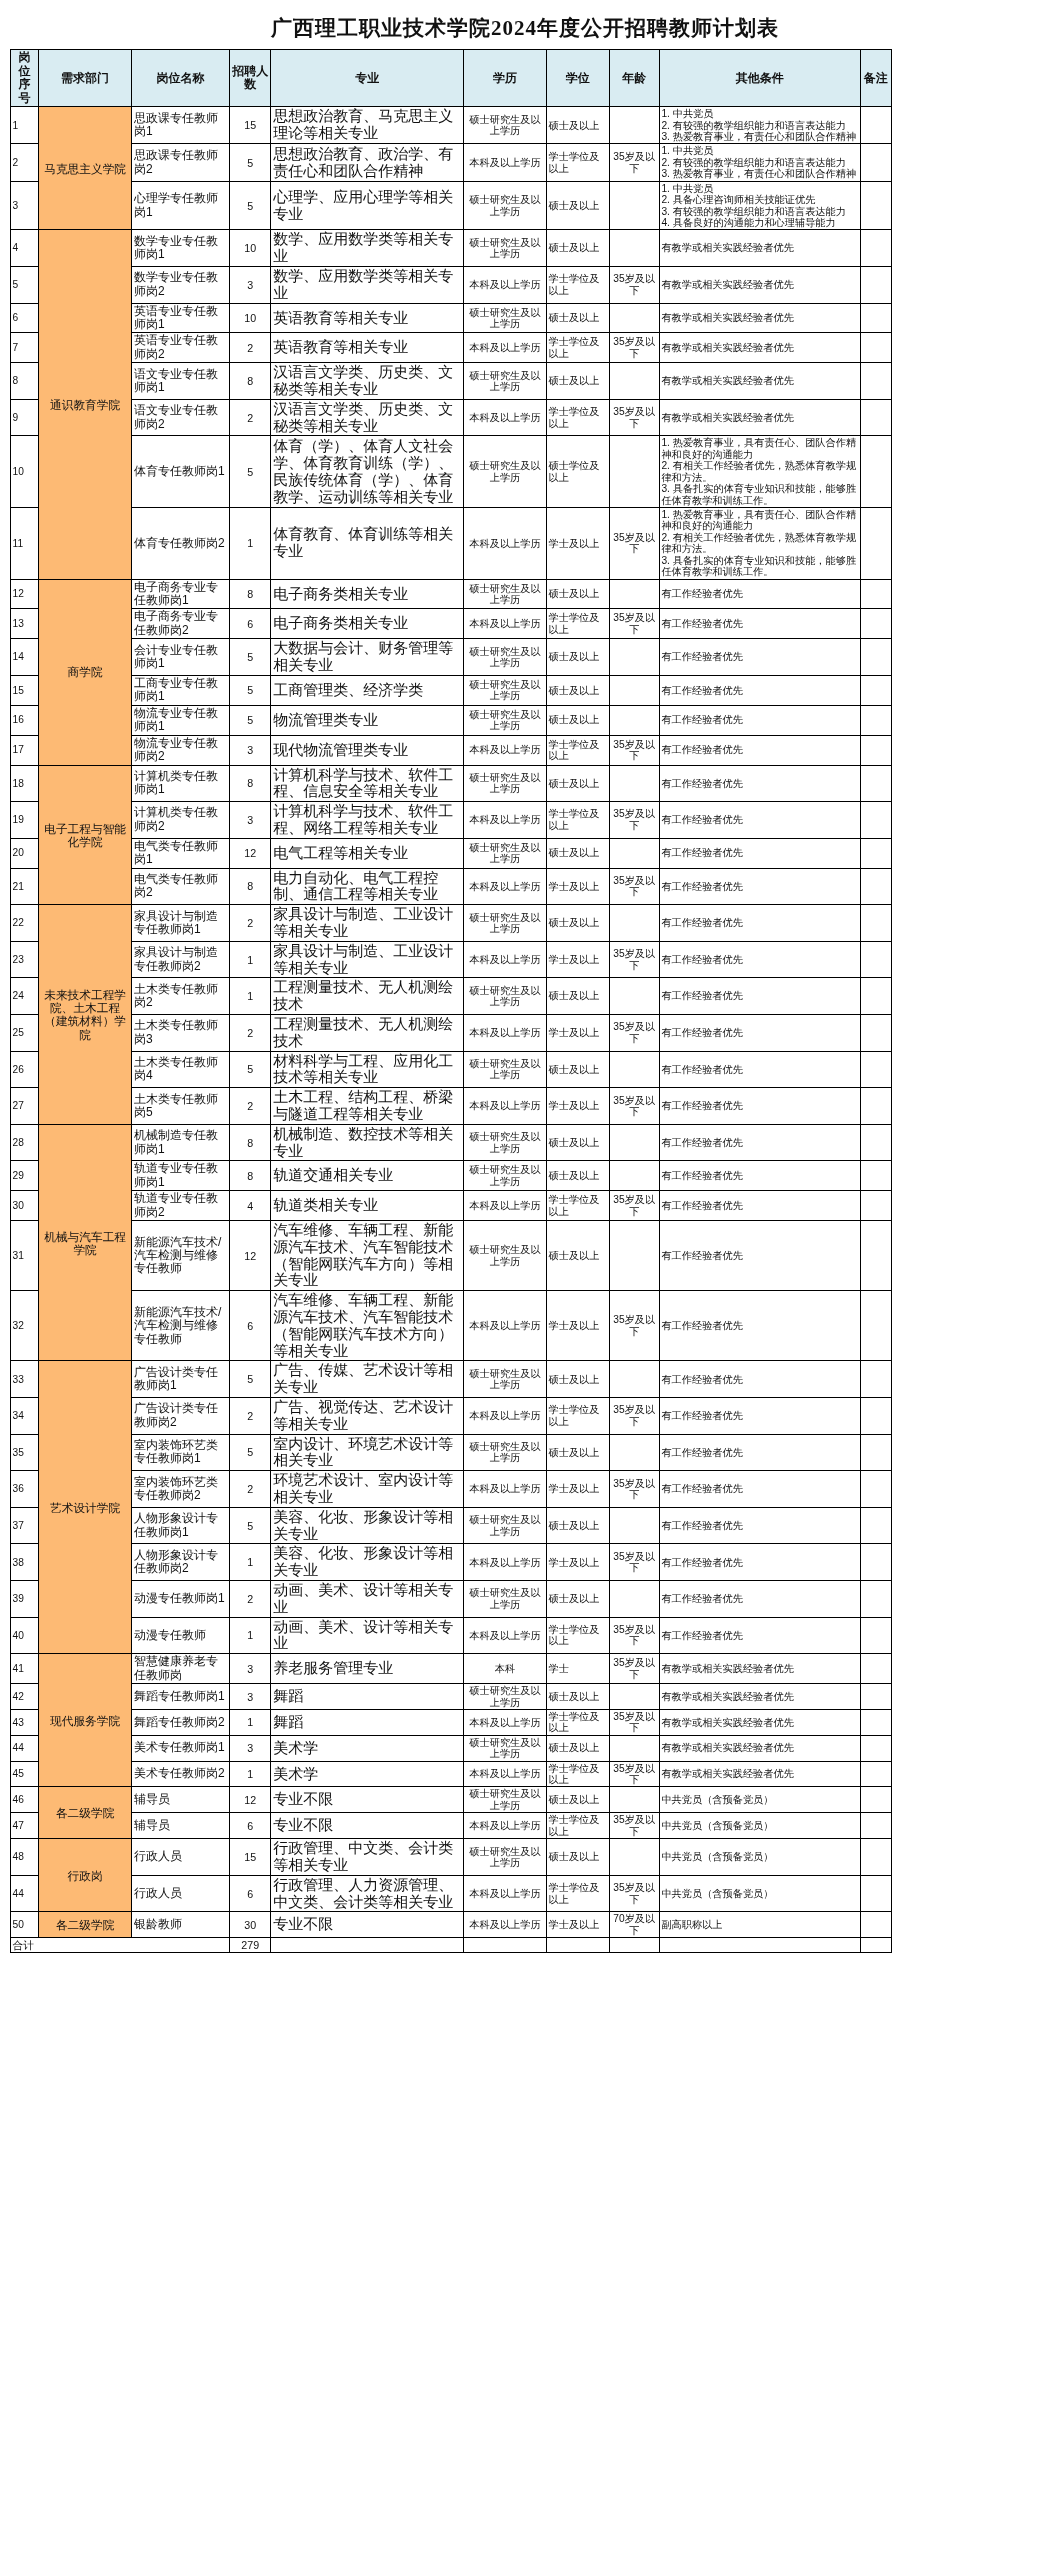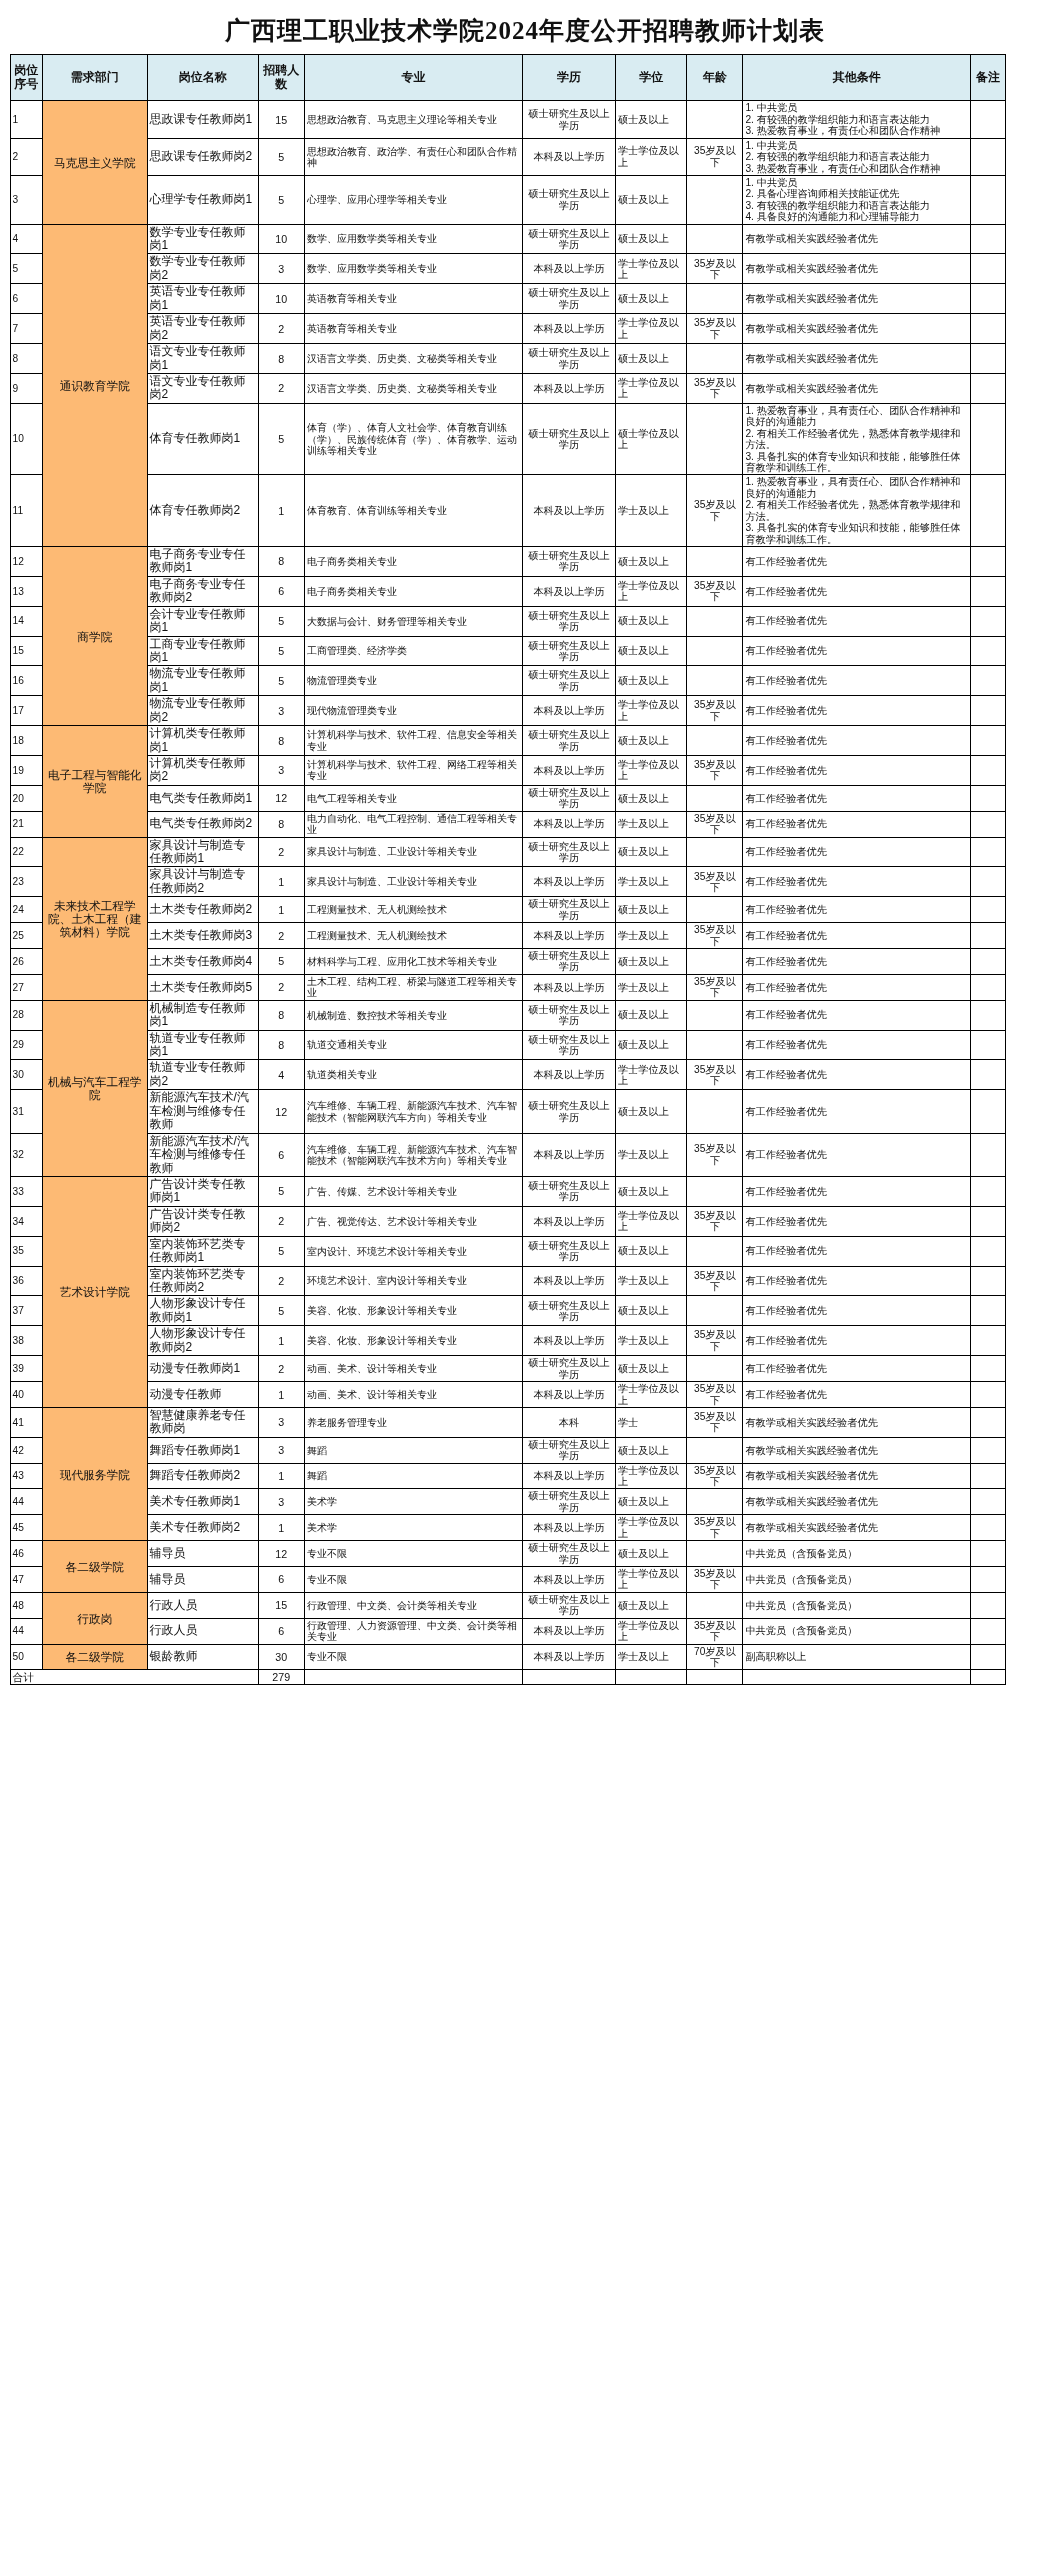--- a/index.html
+++ b/index.html
@@ -1,29 +1,29 @@
 <!DOCTYPE html>
 <html><head>
 <meta charset="utf-8">
 <style>
   html,body{margin:0;padding:0;background:#ffffff;}
   body{font-family:"Liberation Sans","DejaVu Sans",sans-serif;}
   #page{width:1050px;min-height:2576px;background:#fff;box-sizing:border-box;padding:7.8px 9.7px 3.9px 9.7px;}
   .title{
     text-align:center;
-    font-size:25px;
+    font-size:21px;
     font-weight:bold;
     letter-spacing:1px;
     color:#111;
     padding:5.8px 0 7.8px 0;
     font-family:"Liberation Serif","DejaVu Serif",serif;
   }
   table.tbl{
     border-collapse:collapse;
-    width:996px;
+    width:882px;
     table-layout:fixed;
     font-size:10.7px;
     color:#111;
   }
   table.tbl td, table.tbl th{
     border:1px solid #000;
     padding:1px 1.9px;
     vertical-align:middle;
     line-height:1.12;
     word-wrap:break-word;
@@ -33,21 +33,21 @@
     background:#d9ecf2;
     font-weight:bold;
     font-size:12px;
     text-align:center;
     height:43px;
   }
   td.idx{text-align:left;padding-left:2.9px;font-size:10.2px;}
   td.dept{background:#fdba74;text-align:center;font-size:11.7px;font-weight:normal;}
   td.post{text-align:left;font-size:12px;padding-left:2.9px;}
   td.num{text-align:center;font-size:10.7px;}
-  td.major{text-align:left;font-size:10px;padding-left:2.9px;}
+  td.major{text-align:left;font-size:15px;padding-left:2.9px;}
   td.edu{text-align:center;font-size:10.2px;}
   td.deg{font-size:10.2px;}
   td.age{text-align:center;font-size:10.2px;}
   td.other{text-align:left;font-size:10.2px;padding-left:2.9px;}
   td.remark{text-align:center;}
   tr.total td{font-size:10.7px;}
   .total-label{text-align:left;padding-left:2.9px;}
   .w-idx{width:27px;}
   .w-dept{width:88px;}
   .w-post{width:93px;}

